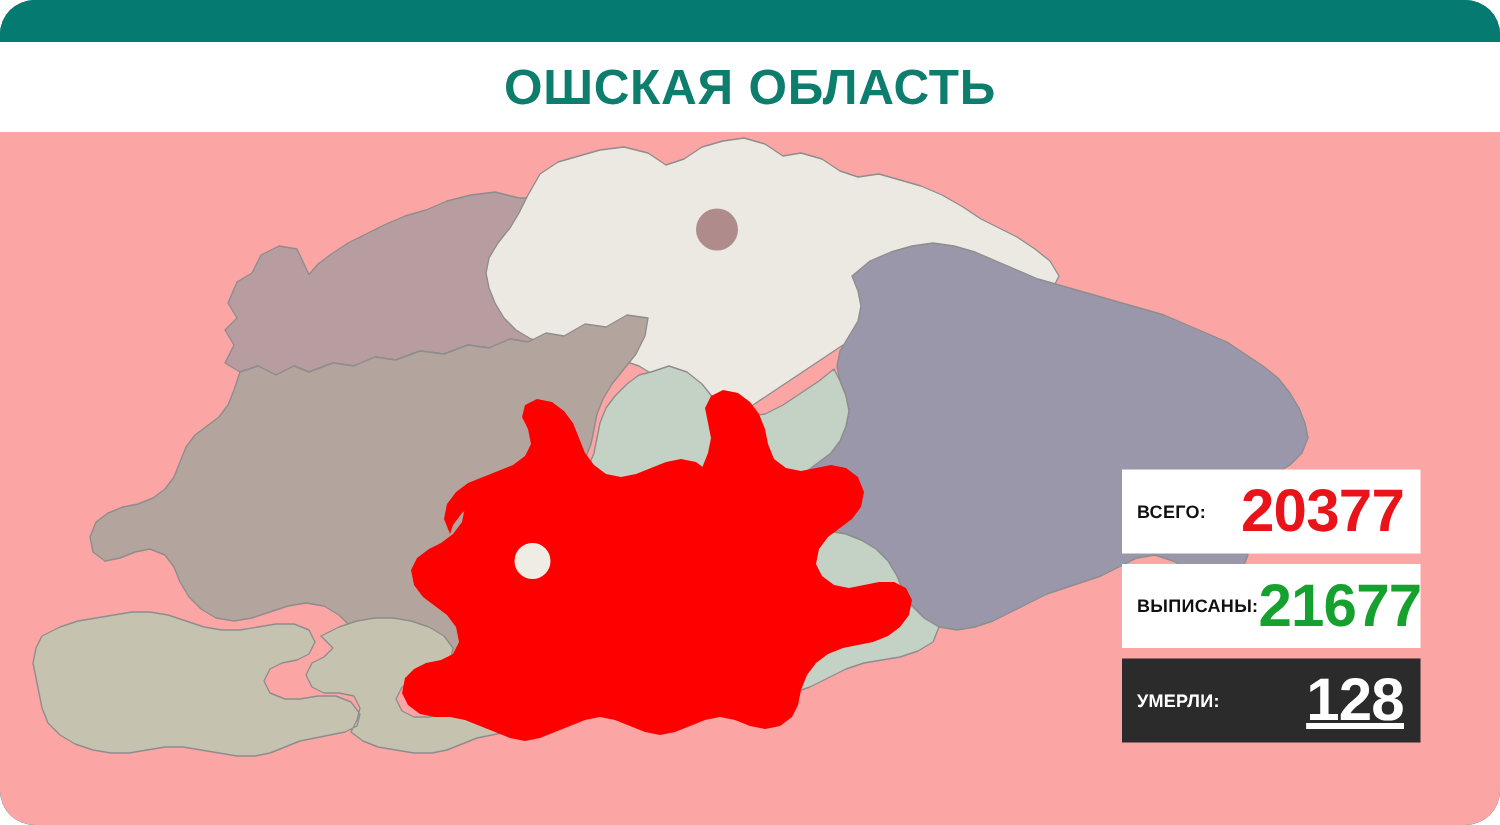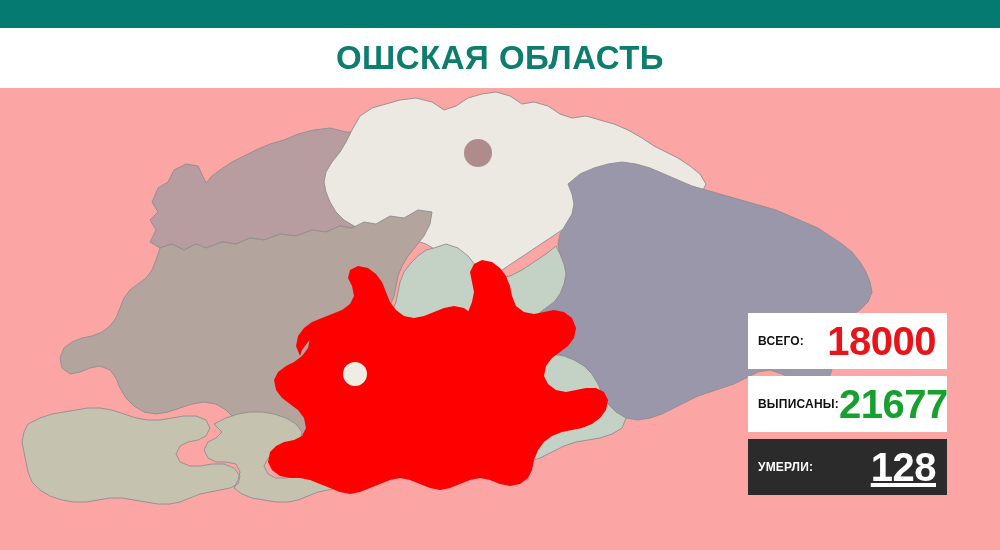--- a/index.html
+++ b/index.html
@@ -7,20 +7,21 @@
     padding: 0;
     background: #ffffff;
   }
   #root {
     position: relative;
     width: 1000px;
     height: 550px;
     overflow: hidden;
     font-family: "Liberation Sans", sans-serif;
     background: #047a70;
+    border-radius: 23px;
   }
   
   .top-bar {
     position: absolute;
     left: 0; top: 0;
     width: 1000px;
     height: 28px;
     background: #047a70;
   }
   .title-band {
@@ -206,21 +207,21 @@
 
       <circle cx="478" cy="65" r="14" fill="#b08b8b"></circle>
 
       <circle cx="355" cy="286" r="12" fill="#efece4"></circle>
     </svg>
 
     <div class="stats-panel" style="top:225px;">
 
       <div class="stat-row light">
         <span class="stat-label">ВСЕГО:</span>
-        <span class="stat-value value-total">18000</span>
+        <span class="stat-value value-total">20377</span>
       </div>
 
       <div class="stat-row light">
         <span class="stat-label">ВЫПИСАНЫ:</span>
         <span class="stat-value value-recovered">21677</span>
       </div>
 
       <div class="stat-row dark">
         <span class="stat-label">УМЕРЛИ:</span>
         <span class="stat-value value-deaths">128</span>

